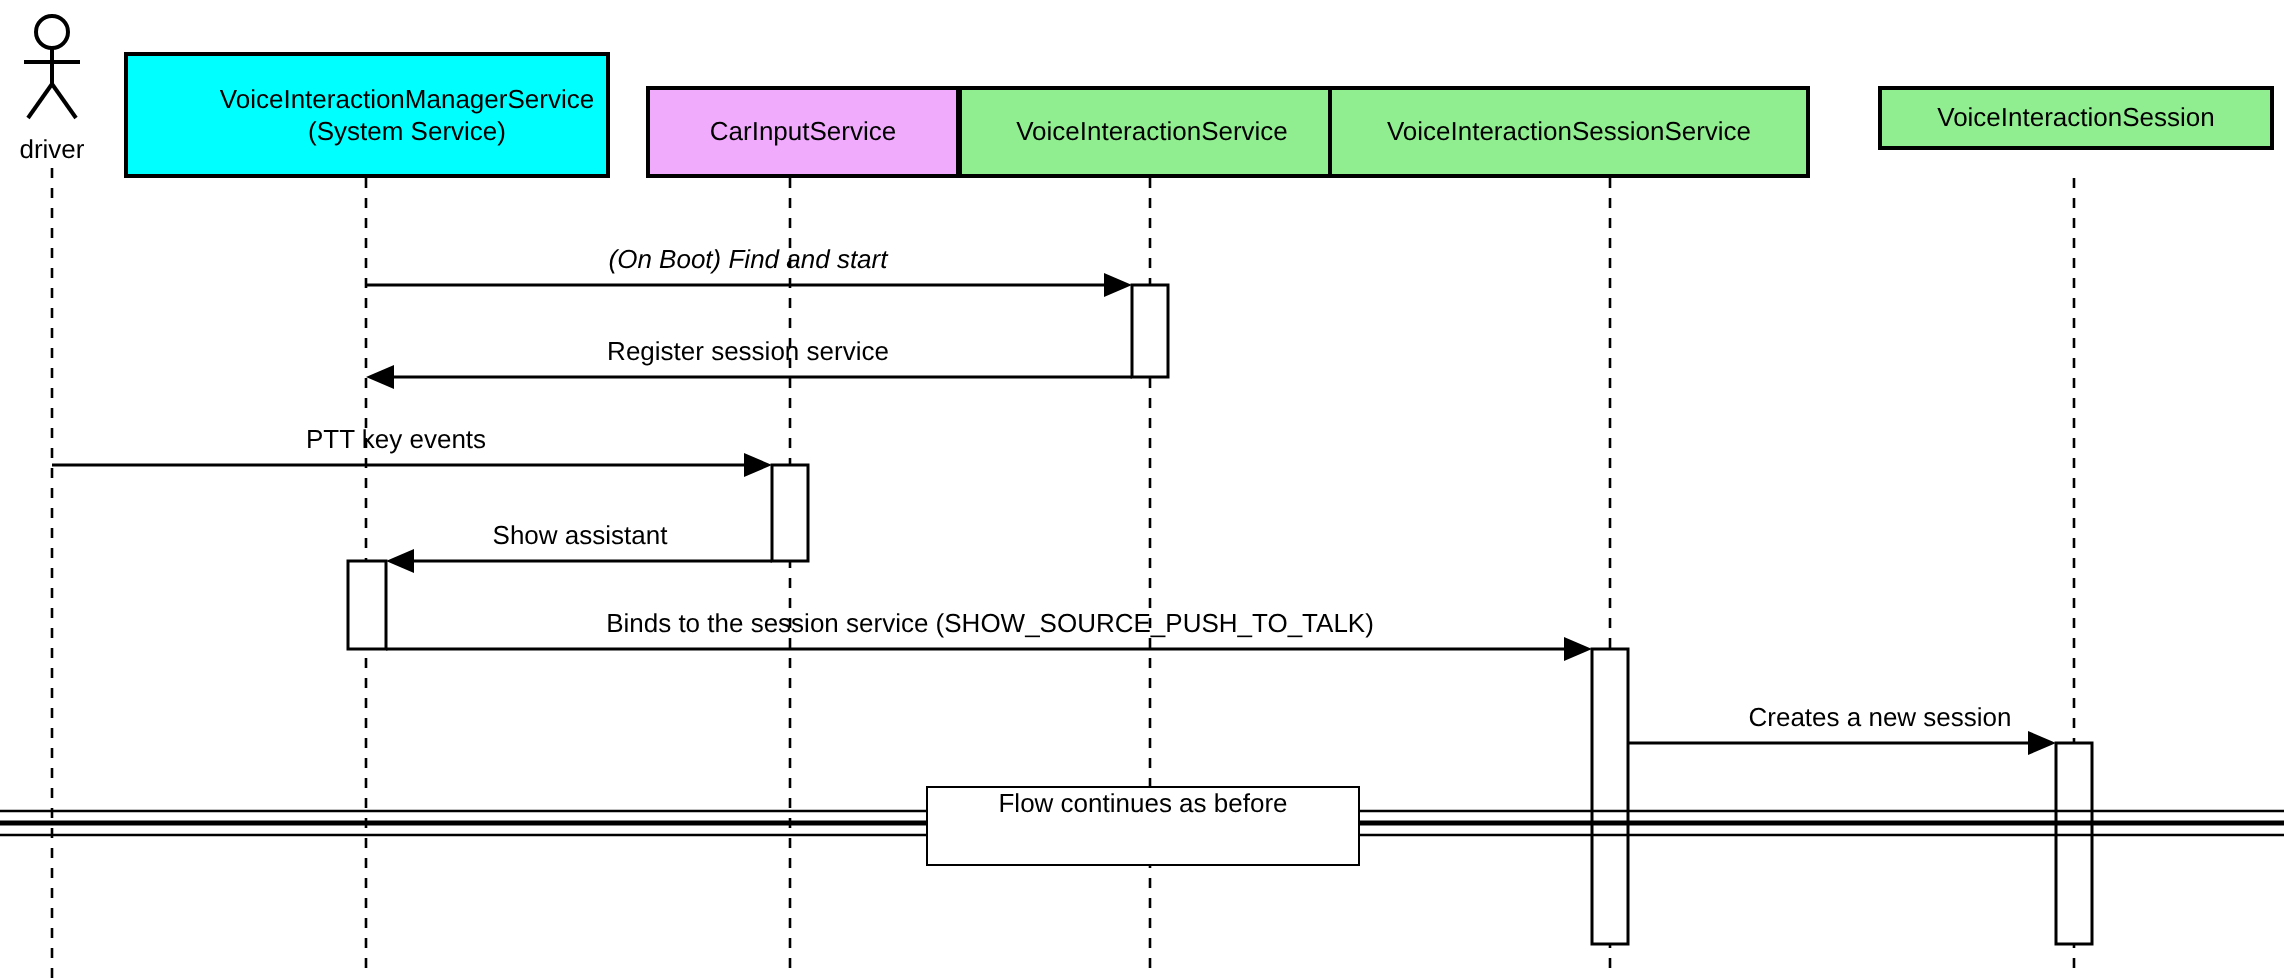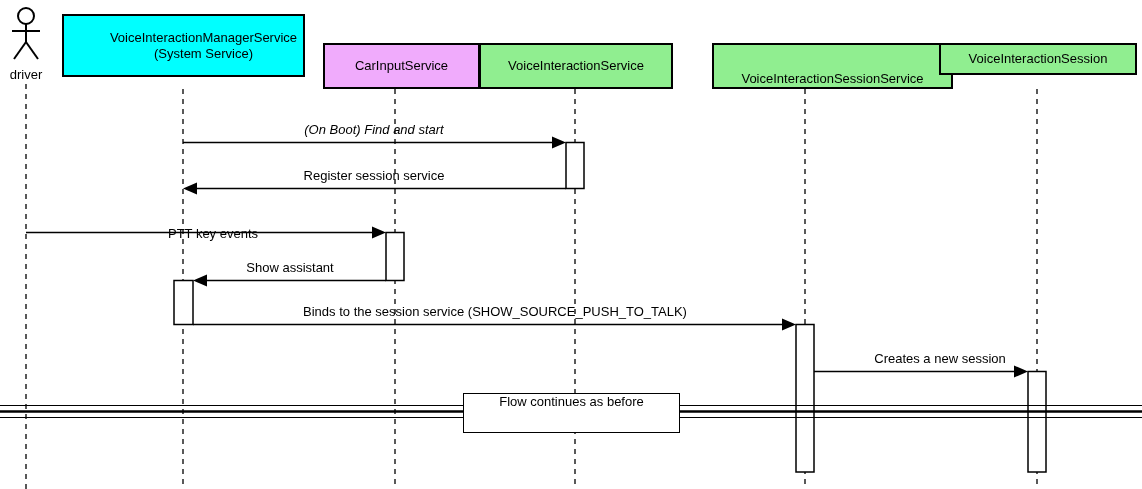--- a/index.html
+++ b/index.html
@@ -74,44 +74,44 @@
 
   <svg class="actor-svg" width="40" height="60" viewBox="0 0 40 60">
     <circle cx="20" cy="12" r="8" fill="none" stroke="#000" stroke-width="2"></circle>
     <line x1="20" y1="20" x2="20" y2="38" stroke="#000" stroke-width="2"></line>
     <line x1="6" y1="27" x2="34" y2="27" stroke="#000" stroke-width="2"></line>
     <line x1="20" y1="38" x2="8" y2="55" stroke="#000" stroke-width="2"></line>
     <line x1="20" y1="38" x2="32" y2="55" stroke="#000" stroke-width="2"></line>
   </svg>
   <div class="actor-label">driver</div>
 
-  <div class="pbox" style="left: 62px; top: 14px; width: 243px; height: 63px; background-color: rgb(0, 255, 255); padding-left: 40px;">
+  <div class="pbox" style="left: 62px; top: 26px; width: 243px; height: 63px; background-color: rgb(0, 255, 255); padding-left: 40px;">
     <div>VoiceInteractionManagerService</div>
     <div>(System Service)</div>
   </div>
 
   <div class="pbox" style="left: 323px; top: 43px; width: 157px; height: 46px; background-color: #f0abfc;">
     <div>CarInputService</div>
   </div>
 
   <div class="pbox" style="left: 479px; top: 43px; width: 194px; height: 46px; background-color: rgb(144, 238, 144);">
     <div>VoiceInteractionService</div>
   </div>
 
-  <div class="pbox" style="left: 712px; top: 43px; width: 241px; height: 46px; background-color: rgb(144, 238, 144); justify-content: flex-end;">
+  <div class="pbox" style="left: 664px; top: 43px; width: 241px; height: 46px; background-color: rgb(144, 238, 144);">
     <div>VoiceInteractionSessionService</div>
   </div>
 
   <div class="pbox" style="left: 939px; top: 43px; width: 198px; height: 32px; background-color: rgb(144, 238, 144);">
     <div>VoiceInteractionSession</div>
   </div>
 
   <div class="msg" style="left:374px;top:122px;font-style:italic;">(On Boot) Find and start</div>
   <div class="msg" style="left:374px;top:168px;">Register session service</div>
-  <div class="msg" style="left:213px;top:212px;margin-top:14px;">PTT key events</div>
+  <div class="msg" style="left:198px;top:212px;">PTT key events</div>
   <div class="msg" style="left:290px;top:260px;">Show assistant</div>
   <div class="msg" style="left:495px;top:304px;">Binds to the session service (SHOW_SOURCE_PUSH_TO_TALK)</div>
   <div class="msg" style="left:921px;top:351px;margin-left:19px;">Creates a new session</div>
 
   <div class="divider-box">
     <span>Flow continues as before</span>
   </div>
 
 </div>
 

